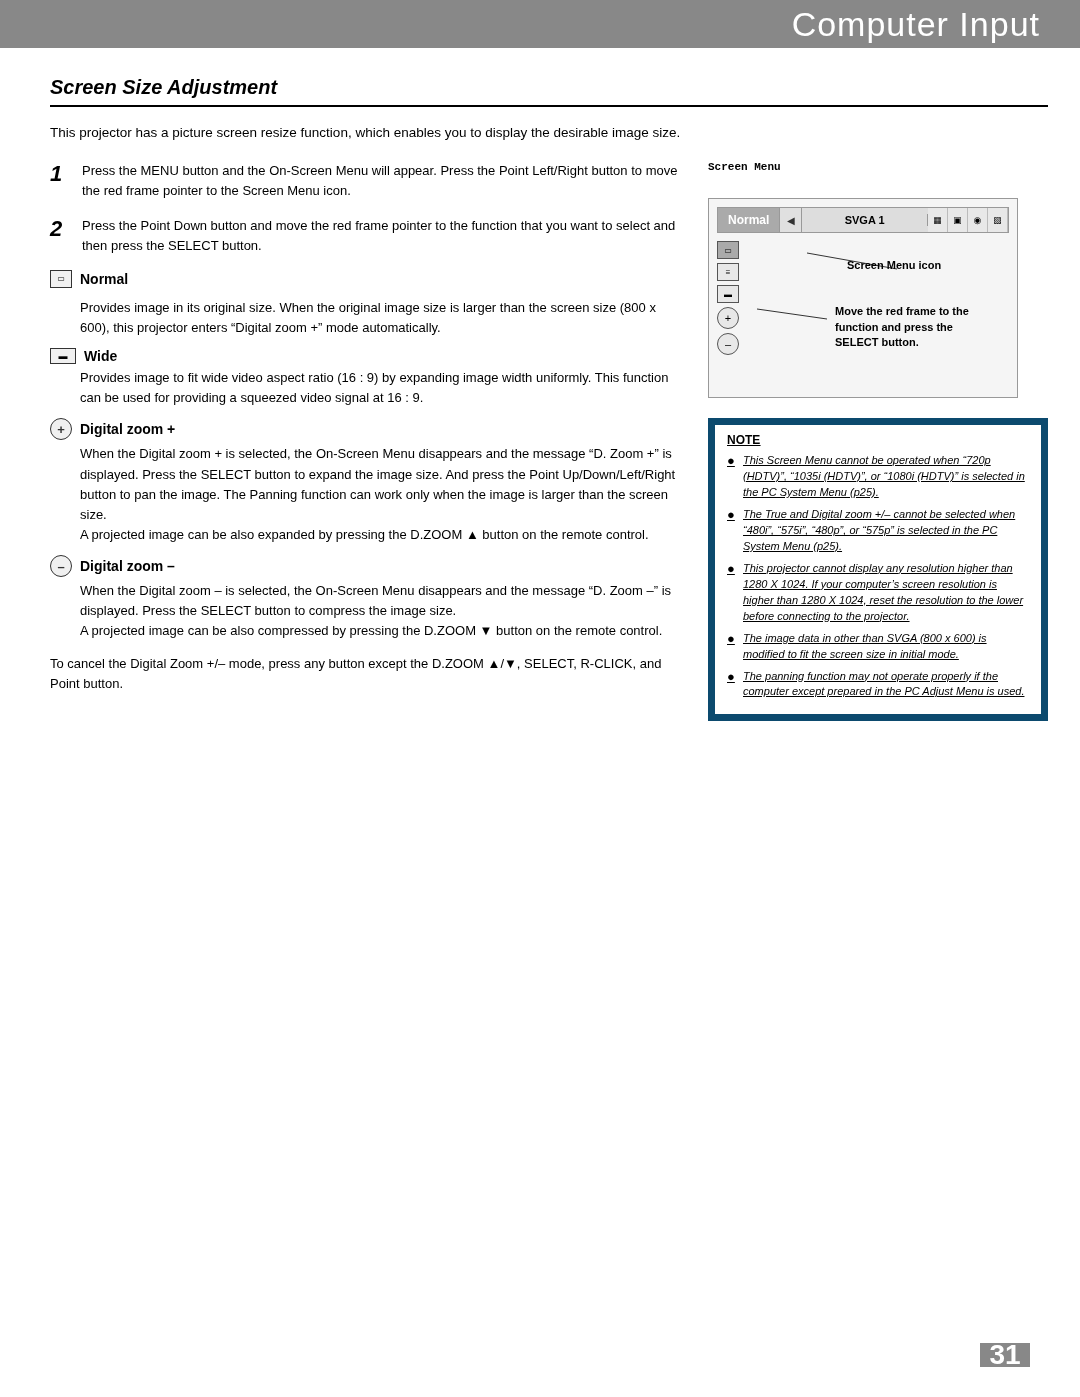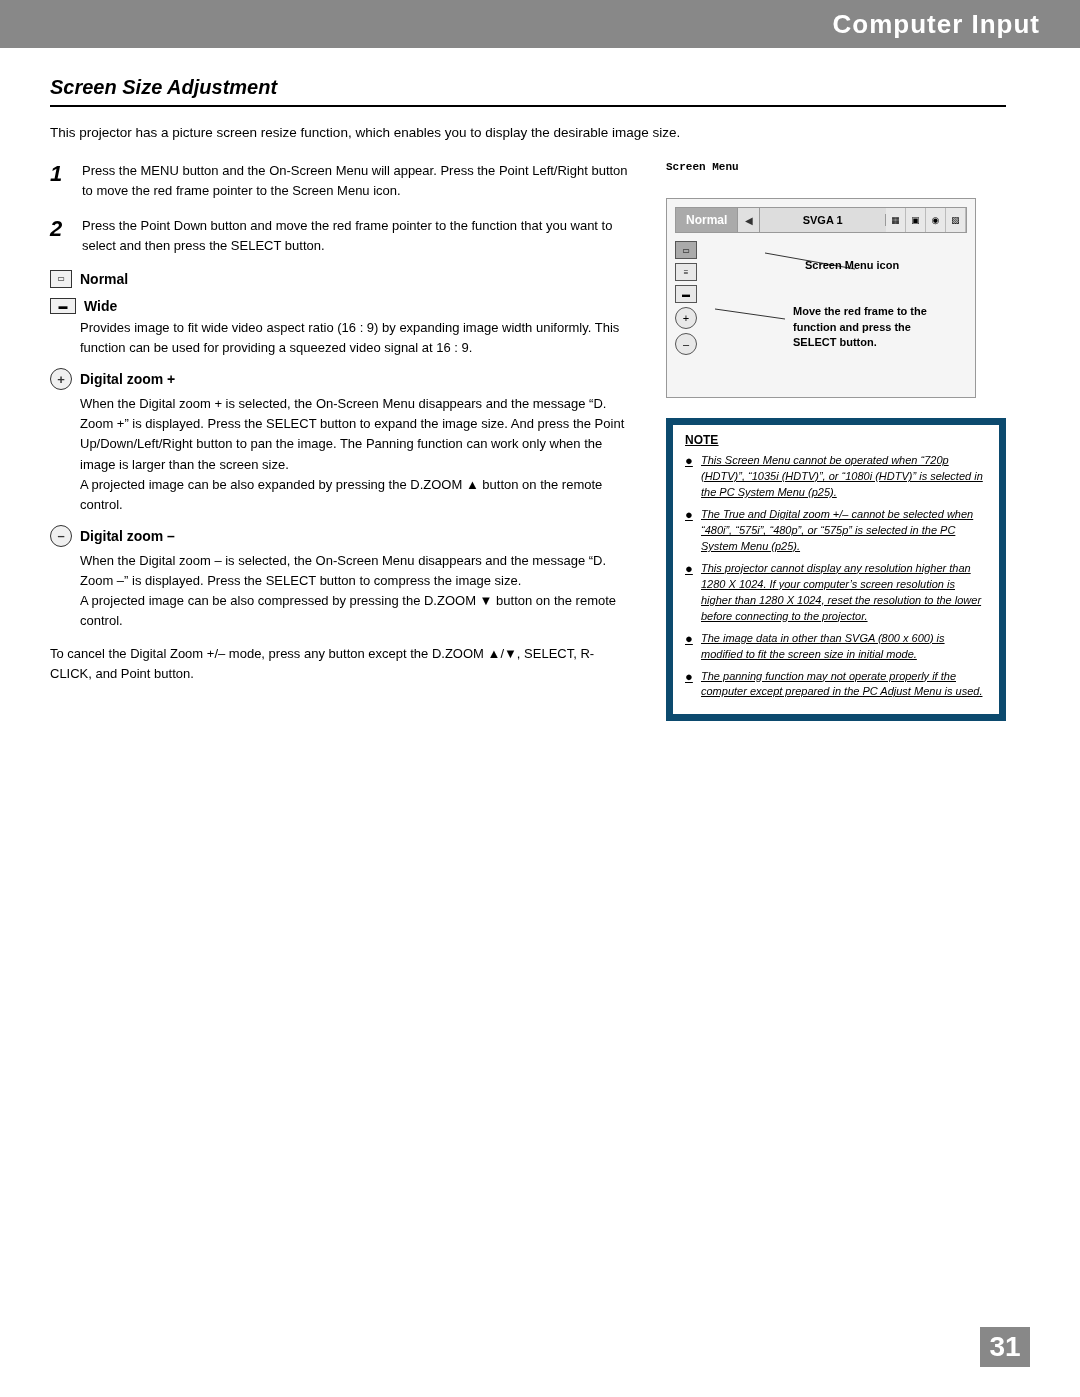--- a/index.html
+++ b/index.html
@@ -24,28 +24,28 @@
     .header-bar {
       background: #888888;
       height: 48px;
       display: flex;
       align-items: center;
       justify-content: flex-end;
       padding-right: 40px;
     }
     .header-title {
       color: #ffffff;
-      font-size: 26px;
-      font-weight: bold;
+      font-size: 34px;
+      font-weight: normal;
       letter-spacing: 1px;
     }
 
     
     .main-content {
-      padding: 28px 74px 40px 50px;
+      padding: 28px 32px 40px 50px;
     }
 
     
     .section-title {
       font-size: 20px;
       font-weight: bold;
       font-style: italic;
       border-bottom: 2px solid #000;
       padding-bottom: 6px;
       margin-bottom: 16px;
@@ -251,21 +251,21 @@
     
     .page-number {
       position: absolute;
       bottom: 30px;
       right: 50px;
       font-size: 28px;
       font-weight: bold;
       color: #fff;
       background: #888;
       width: 50px;
-      height: 40px;
+      height: 24px;
       display: flex;
       align-items: center;
       justify-content: center;
     }
   </style>
 </head>
 <body>
 
 <div class="page-container">
 
@@ -296,20 +296,21 @@
         <div class="section-item">
           <div class="item-header">
             <div class="item-icon">
               <span style="font-size:8px;">▭</span>
             </div>
             <span class="item-label">Normal</span>
           </div>
         </div>
 
         <div class="section-item">
+          <div class="item-body">Provides image in its original size.  When the original image size is larger than the screen size (800 x 600), this projector enters “Digital zoom +” mode automatically.</div>
         </div>
 
         <div class="section-item">
           <div class="item-header">
             <div class="item-icon" style="width:26px; height:16px;">
               <span style="font-size:9px;">▬</span>
             </div>
             <span class="item-label">Wide</span>
           </div>
           <div class="item-body">Provides image to fit wide video aspect ratio (16 : 9) by expanding image width uniformly.  This function can be used for providing a squeezed video signal at 16 : 9.</div>

